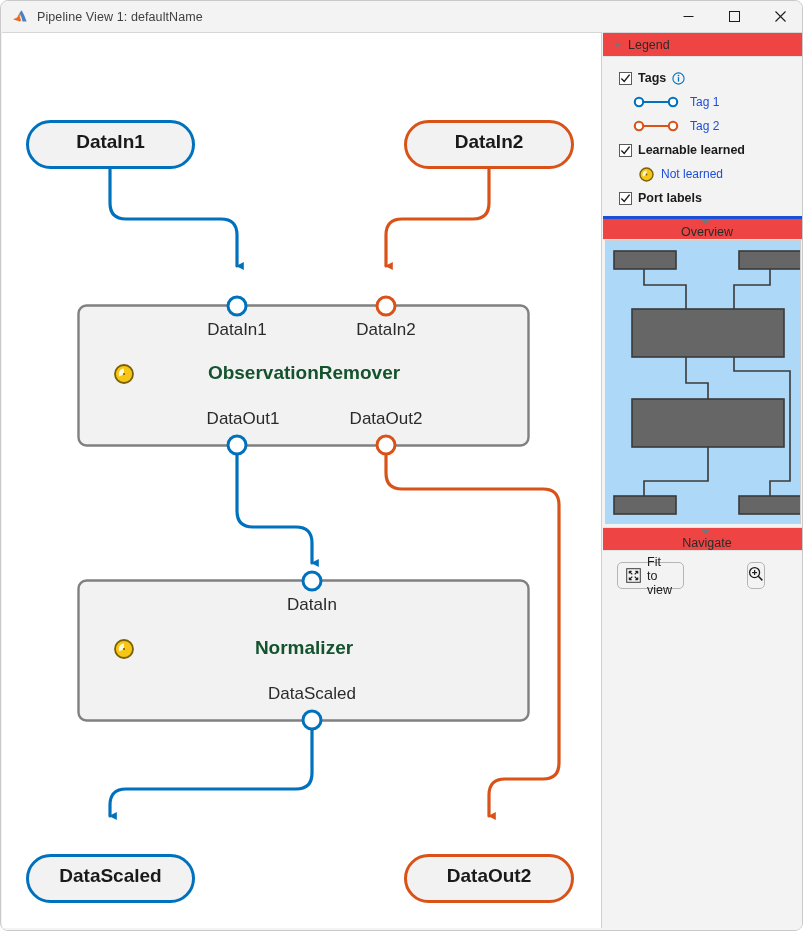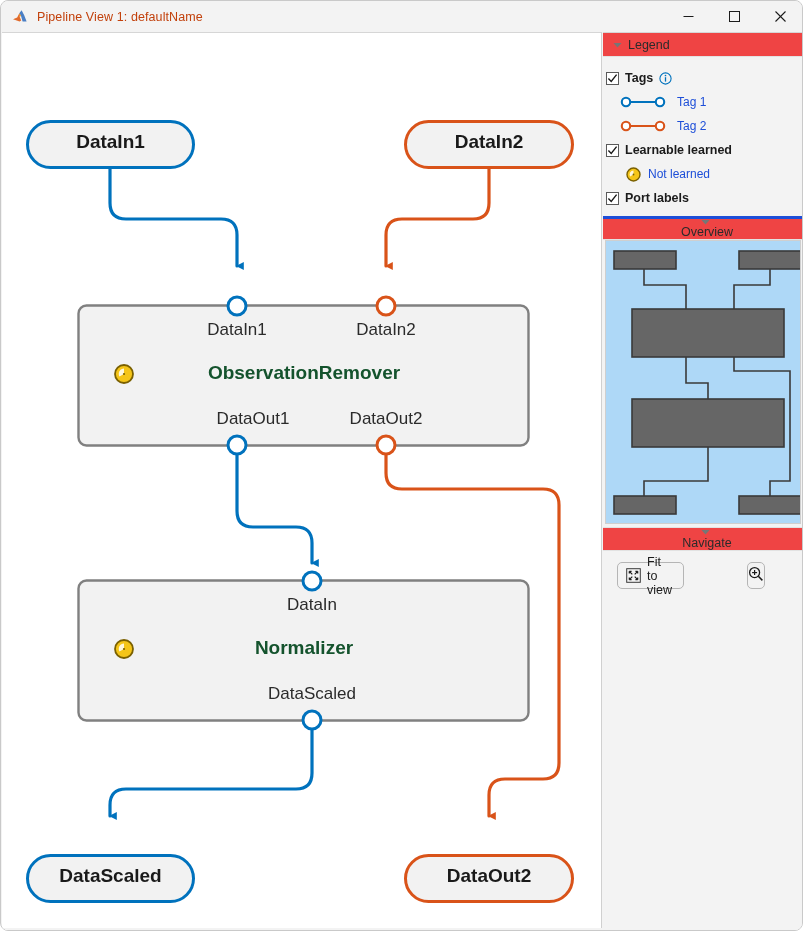--- a/index.html
+++ b/index.html
@@ -25,21 +25,21 @@
     width: 803px; height: 31px;
     background: #f3f3f3;
     display: flex; align-items: center;
   }
   #app-icon {
     margin-left: 11px; margin-right: 9px;
     width: 16px; height: 16px;
     display: flex; align-items: center; justify-content: center;
   }
   #title-text {
-    font-size: 12.5px; color: #c2410c;
+    font-size: 12.5px; color: #404040;
     letter-spacing: 0.1px;
     white-space: nowrap;
     text-align: center;
   }
   .wbtn {
     width: 46px; height: 31px;
     display: flex; align-items: center; justify-content: center;
     color: #1b1b1b;
   }
   #winctl { position: absolute; right: 1px; top: 0; display: flex; }
@@ -92,21 +92,21 @@
     background: #ef4444;
     border-bottom: 1px solid #e2e2e2;
   }
   .sec-caret {
     width: 13px; height: 13px;
     display: inline-flex; align-items: center; justify-content: center;
     margin-right: 4px;
   }
   .sec-title { font-size: 12.5px; color: #2b2b2b; }
 
-  #legend-body { padding: 9px 0 6px 3px; background: #f3f3f3; }
+  #legend-body { padding: 9px 0 6px 16px; background: #f3f3f3; }
   .legrow { display: flex; align-items: center; height: 24px; }
   .legrow.indent { padding-left: 14px; }
   .cb {
     width: 13px; height: 13px;
     border: 1px solid #5a5a5a;
     background: #ffffff;
     margin-right: 6px;
     display: inline-flex; align-items: center; justify-content: center;
     flex: none;
   }
@@ -274,21 +274,21 @@
         <rect x="403.5" y="822.5" width="167" height="46" rx="23" ry="23" fill="#f2f2f2" stroke="#d95319" stroke-width="3"></rect>
       </g>
     </svg>
 
     <div class="nodelabel iolabel" style="left:25px; top:98px; width:167px; text-align:center;">DataIn1</div>
     <div class="nodelabel iolabel" style="left:403px; top:98px; width:168px; text-align:center;">DataIn2</div>
 
     <div class="portlabel" style="left:235px; top:287px; transform:translateX(-50%);">DataIn1</div>
     <div class="portlabel" style="left:384px; top:287px; transform:translateX(-50%);">DataIn2</div>
     <div class="blocktitle" style="left:302px; top:329px; transform:translateX(-50%);">ObservationRemover</div>
-    <div class="portlabel" style="left:235px; top:376px; transform:translateX(-50%);padding-left:32px;">DataOut1</div>
+    <div class="portlabel" style="left:225px; top:376px; transform:translateX(-50%);padding-left:32px;">DataOut1</div>
     <div class="portlabel" style="left:384px; top:376px; transform:translateX(-50%);">DataOut2</div>
 
     <div class="portlabel" style="left:310px; top:562px; transform:translateX(-50%);">DataIn</div>
     <div class="blocktitle" style="left:302px; top:604px; transform:translateX(-50%);">Normalizer</div>
     <div class="portlabel" style="left:310px; top:651px; transform:translateX(-50%);">DataScaled</div>
 
     <div class="nodelabel iolabel" style="left:25px; top:832px; width:167px; text-align:center;">DataScaled</div>
     <div class="nodelabel iolabel" style="left:403px; top:832px; width:168px; text-align:center;">DataOut2</div>
   </div>
 

